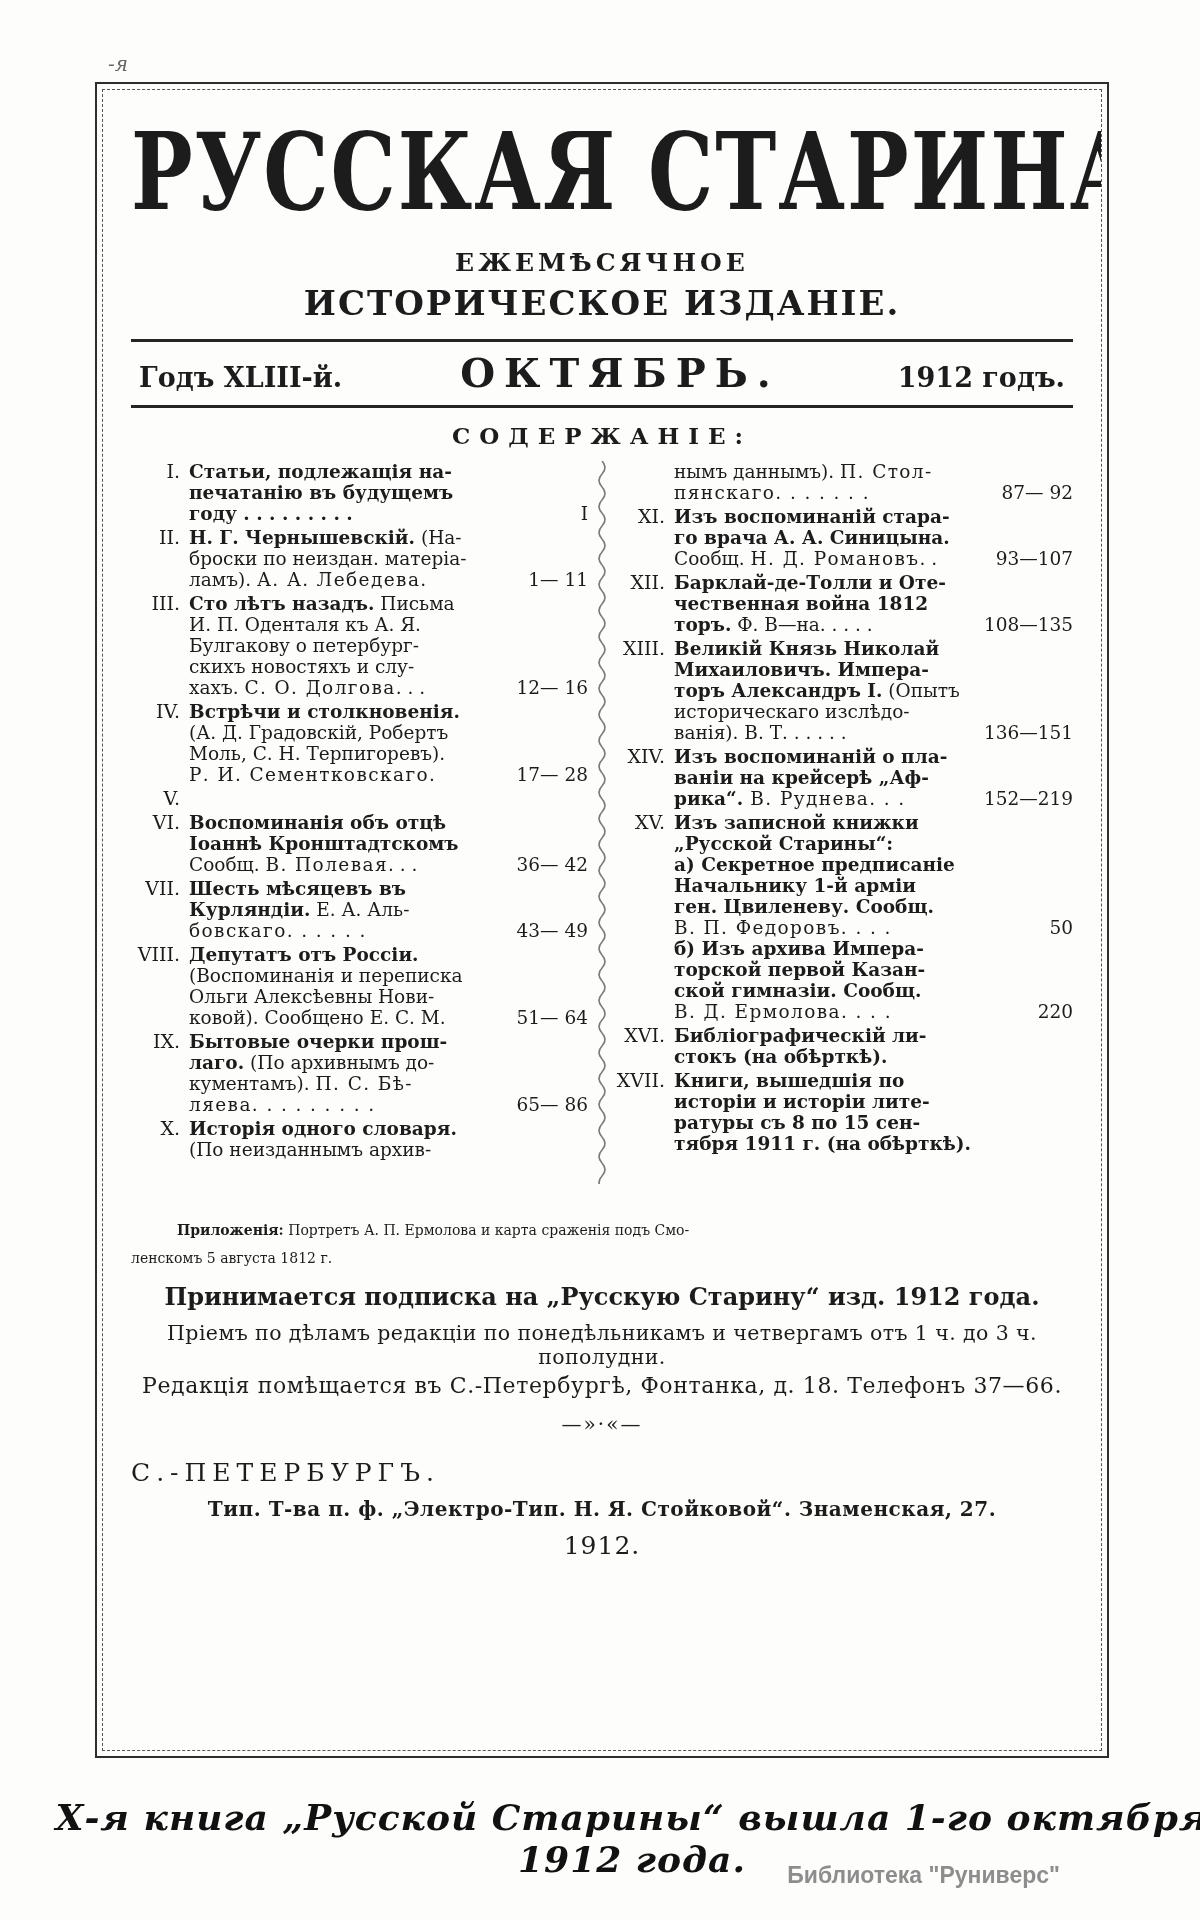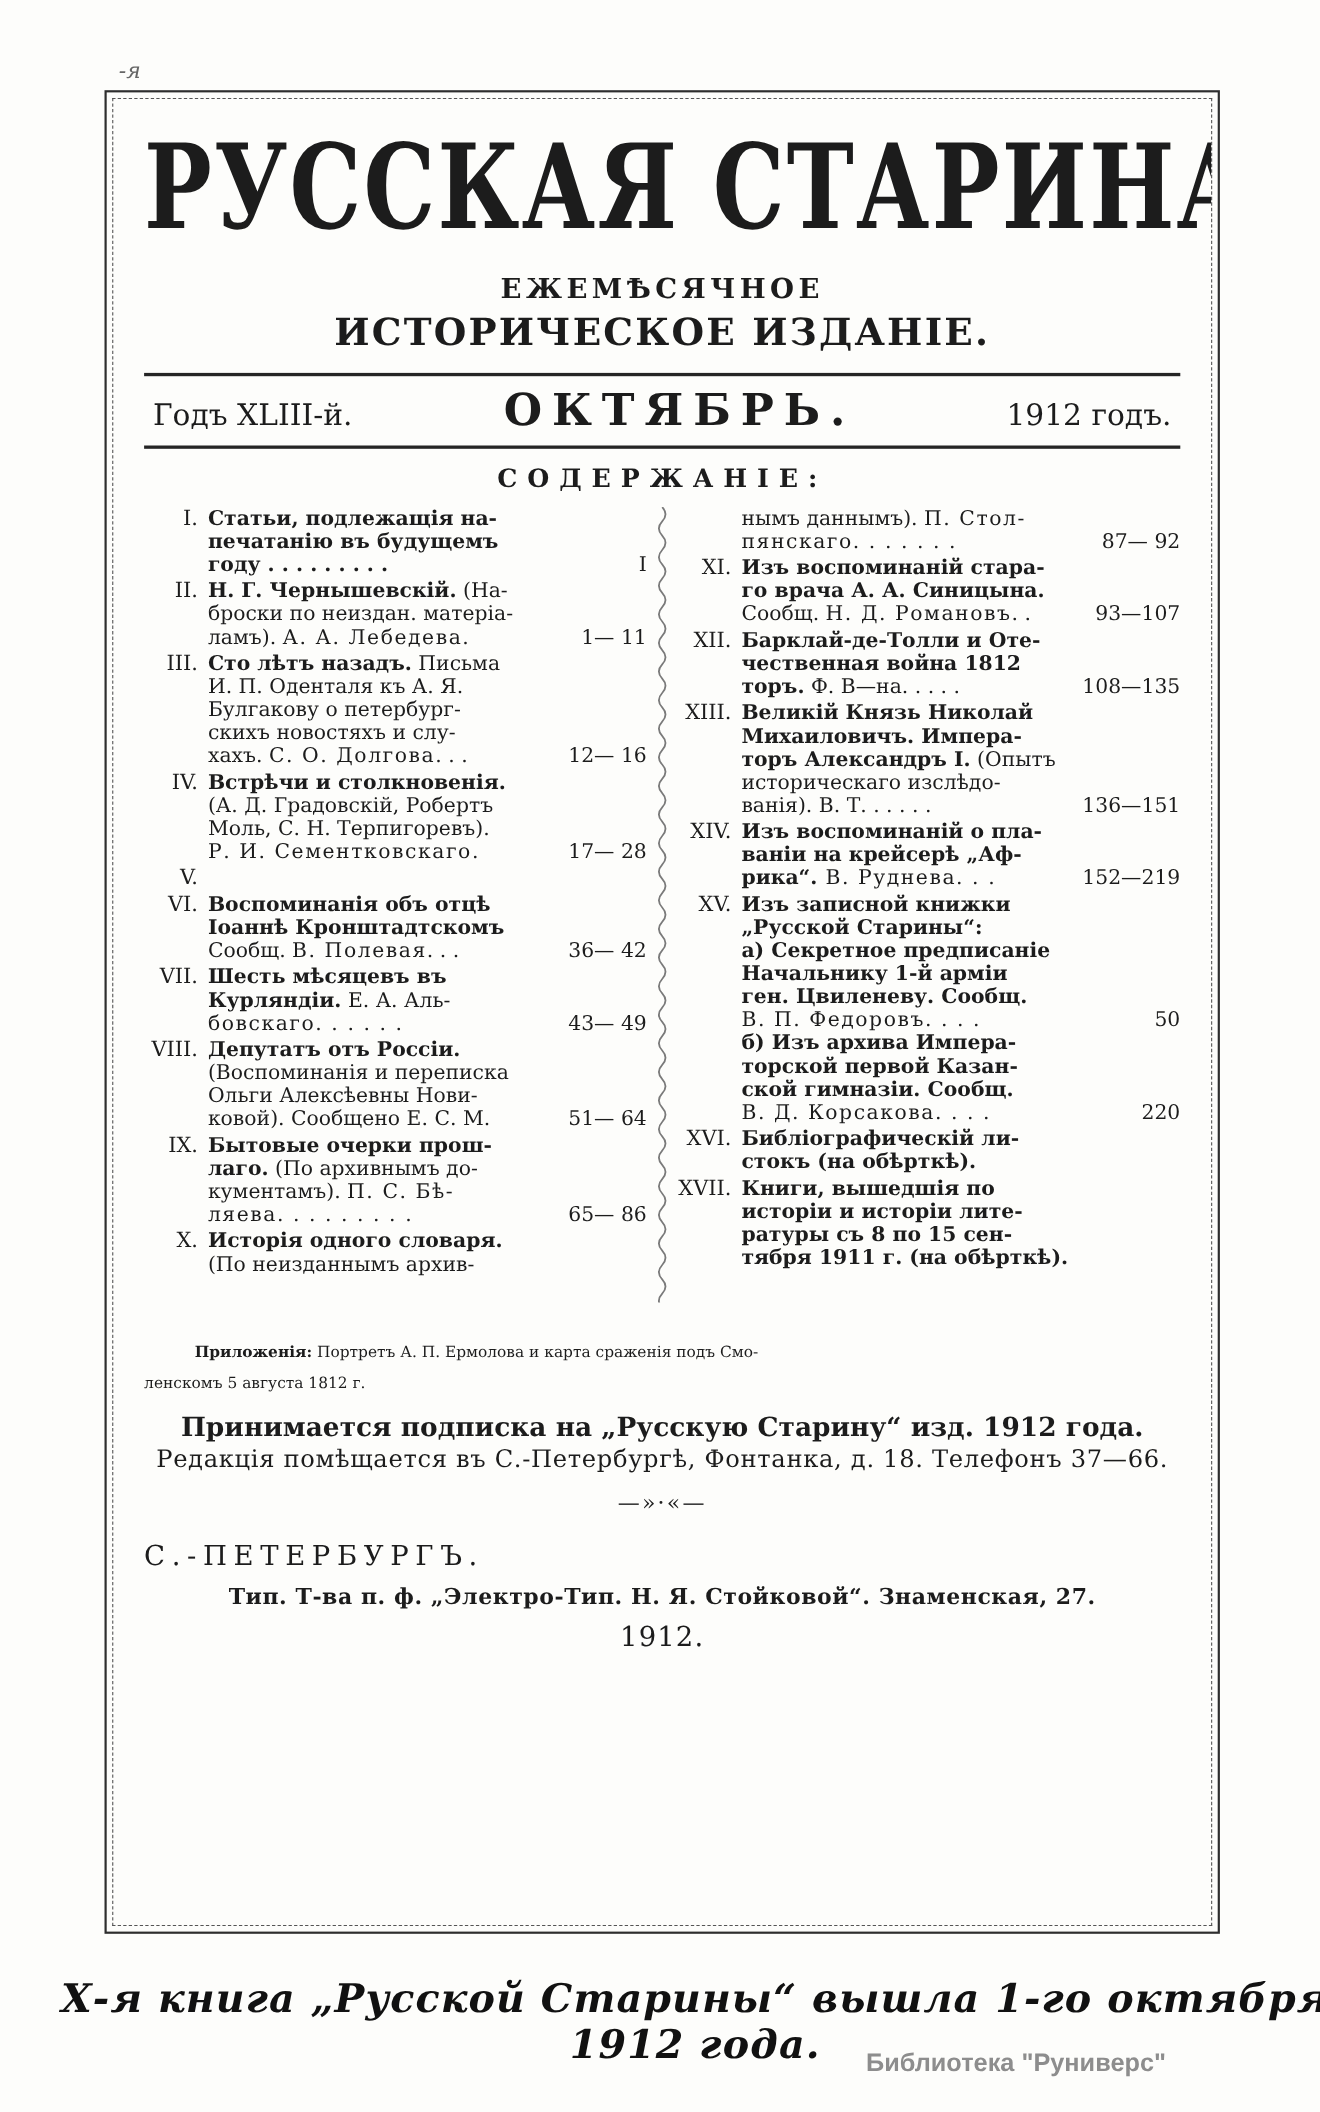--- a/index.html
+++ b/index.html
@@ -46,21 +46,21 @@
   }
   .sub2{
     text-align:center;font-weight:bold;
     font-size:34px;letter-spacing:2px;margin-top:6px;
   }
   .issue-row{
     display:flex;align-items:baseline;justify-content:space-between;
     border-top:3px solid #252525;border-bottom:3px solid #252525;
     margin-top:16px;padding:7px 8px 9px 8px;
   }
-  .issue-vol,.issue-yr{font-weight:normal;font-size:27px;white-space:nowrap;}
+  .issue-vol,.issue-yr{font-weight:bold;font-size:27px;white-space:nowrap;}
   .issue-month{font-weight:bold;font-size:40px;letter-spacing:9px;white-space:nowrap;}
   .toc-heading{
     text-align:center;font-size:23px;font-weight:bold;
     letter-spacing:9px;margin:14px 0 12px 0;
   }
   .toc{display:flex;align-items:stretch;}
   .toc-col{flex:1;min-width:0;}
   .toc-divider{width:28px;flex:none;display:flex;justify-content:center;align-items:stretch;}
   .toc-item{display:flex;margin-bottom:3px;}
   .toc-num{
@@ -382,21 +382,21 @@
                 <div class="toc-line">
                   <span><span class="seg-b">б) Изъ архива Импера-</span></span>
                 </div>
                 <div class="toc-line">
                   <span><span class="seg-b">торской первой Казан-</span></span>
                 </div>
                 <div class="toc-line">
                   <span><span class="seg-b">ской гимназіи. Сообщ.</span></span>
                 </div>
                 <div class="toc-line">
-                  <span><span class="seg-rs">В. Д. Корсакова. . . .</span></span>
+                  <span><span class="seg-rs">В. Д. Ермолова. . . .</span></span>
                   <span class="toc-page">220</span>
                 </div>
               </div>
             </div>
             <div class="toc-item">
               <div class="toc-num">XVI.</div>
               <div class="toc-body">
                 <div class="toc-line">
                   <span><span class="seg-b">Библіографическій ли-</span></span>
                 </div>
@@ -424,20 +424,21 @@
             </div>
           </div>
       </div>
 
       <div class="appendix">
         <div class="l1"><span class="lbl">Приложенія:</span> <span>Портретъ  А.  П.  Ермолова  и  карта  сраженія  подъ  Смо-</span></div>
         <div class="l2">ленскомъ 5 августа 1812 г.</div>
       </div>
 
       <div class="subscription">Принимается подписка на „Русскую Старину“ изд. 1912 года.</div>
+      <div class="office1">Пріемъ по дѣламъ редакціи по понедѣльникамъ и четвергамъ отъ 1 ч. до 3 ч. пополудни.</div>
       <div class="office2">Редакція помѣщается въ С.-Петербургѣ, Фонтанка, д. 18. Телефонъ 37—66.</div>
 
       <div class="ornament">—»·«—</div>
 
       <div class="city">С.-ПЕТЕРБУРГЪ.</div>
       <div class="printer">Тип. Т-ва п. ф. „Электро-Тип. Н. Я. Стойковой“. Знаменская, 27.</div>
       <div class="print-year">1912.</div>
 
     </div>
   </div>

